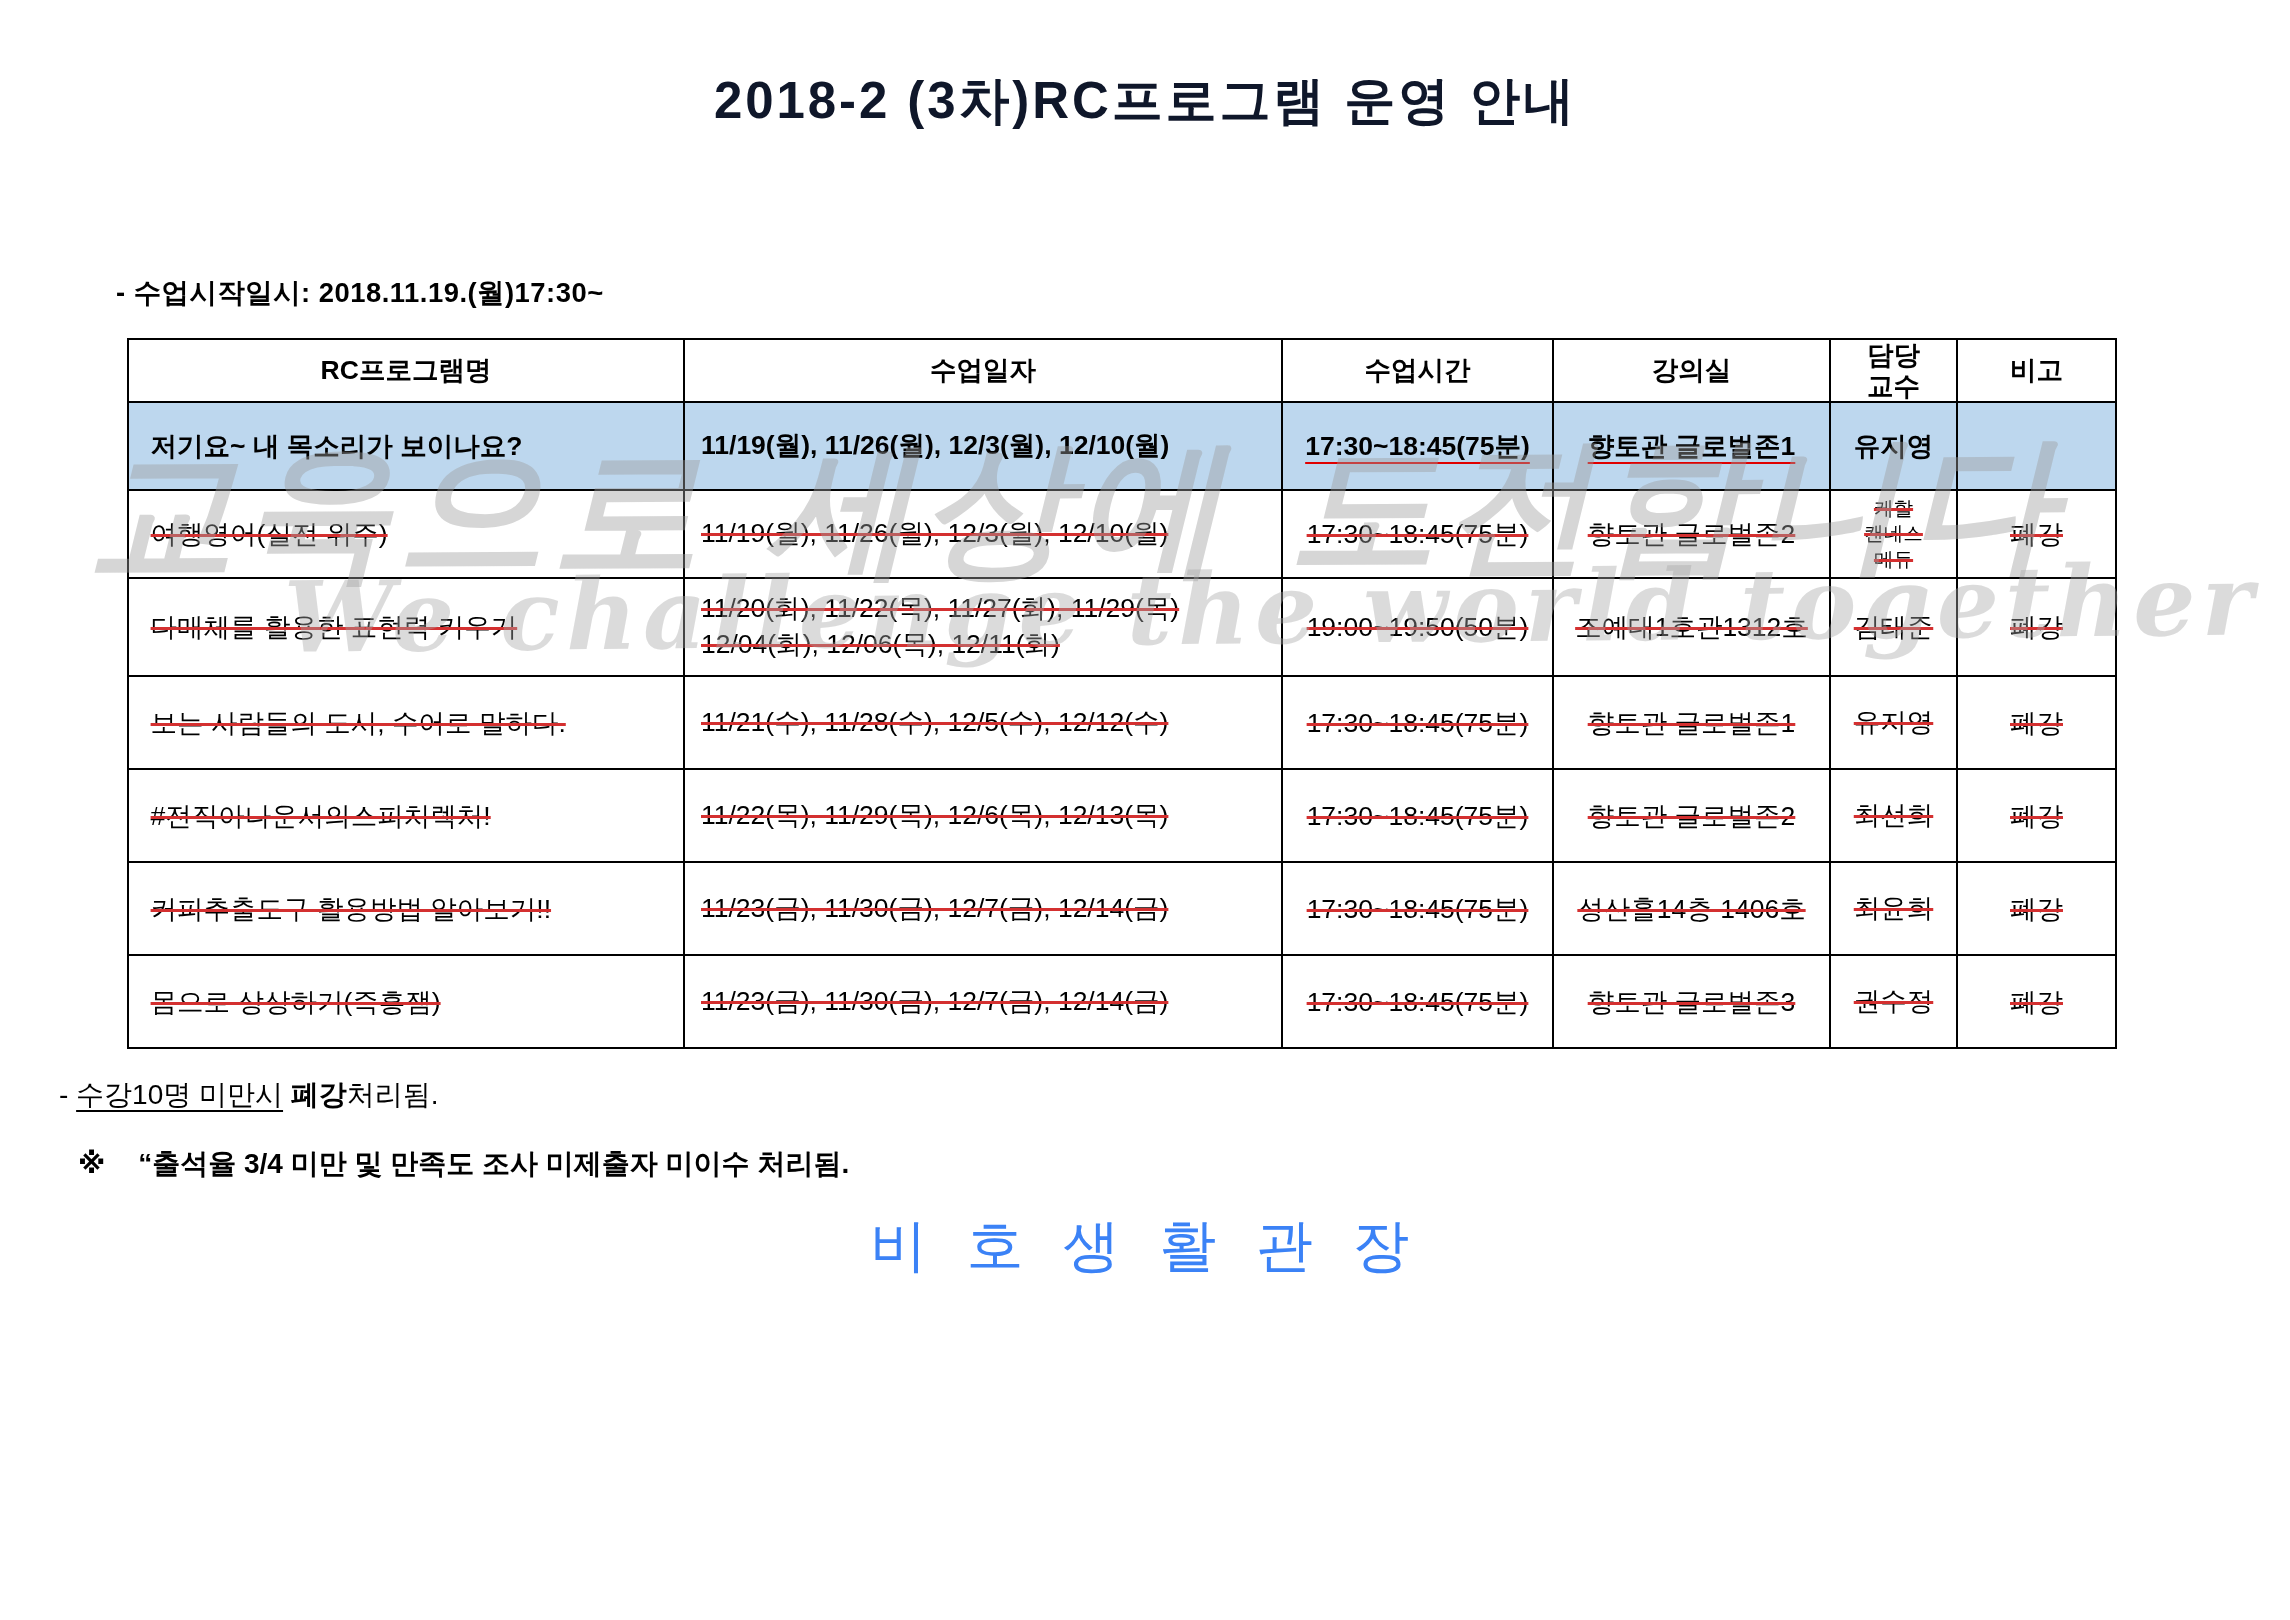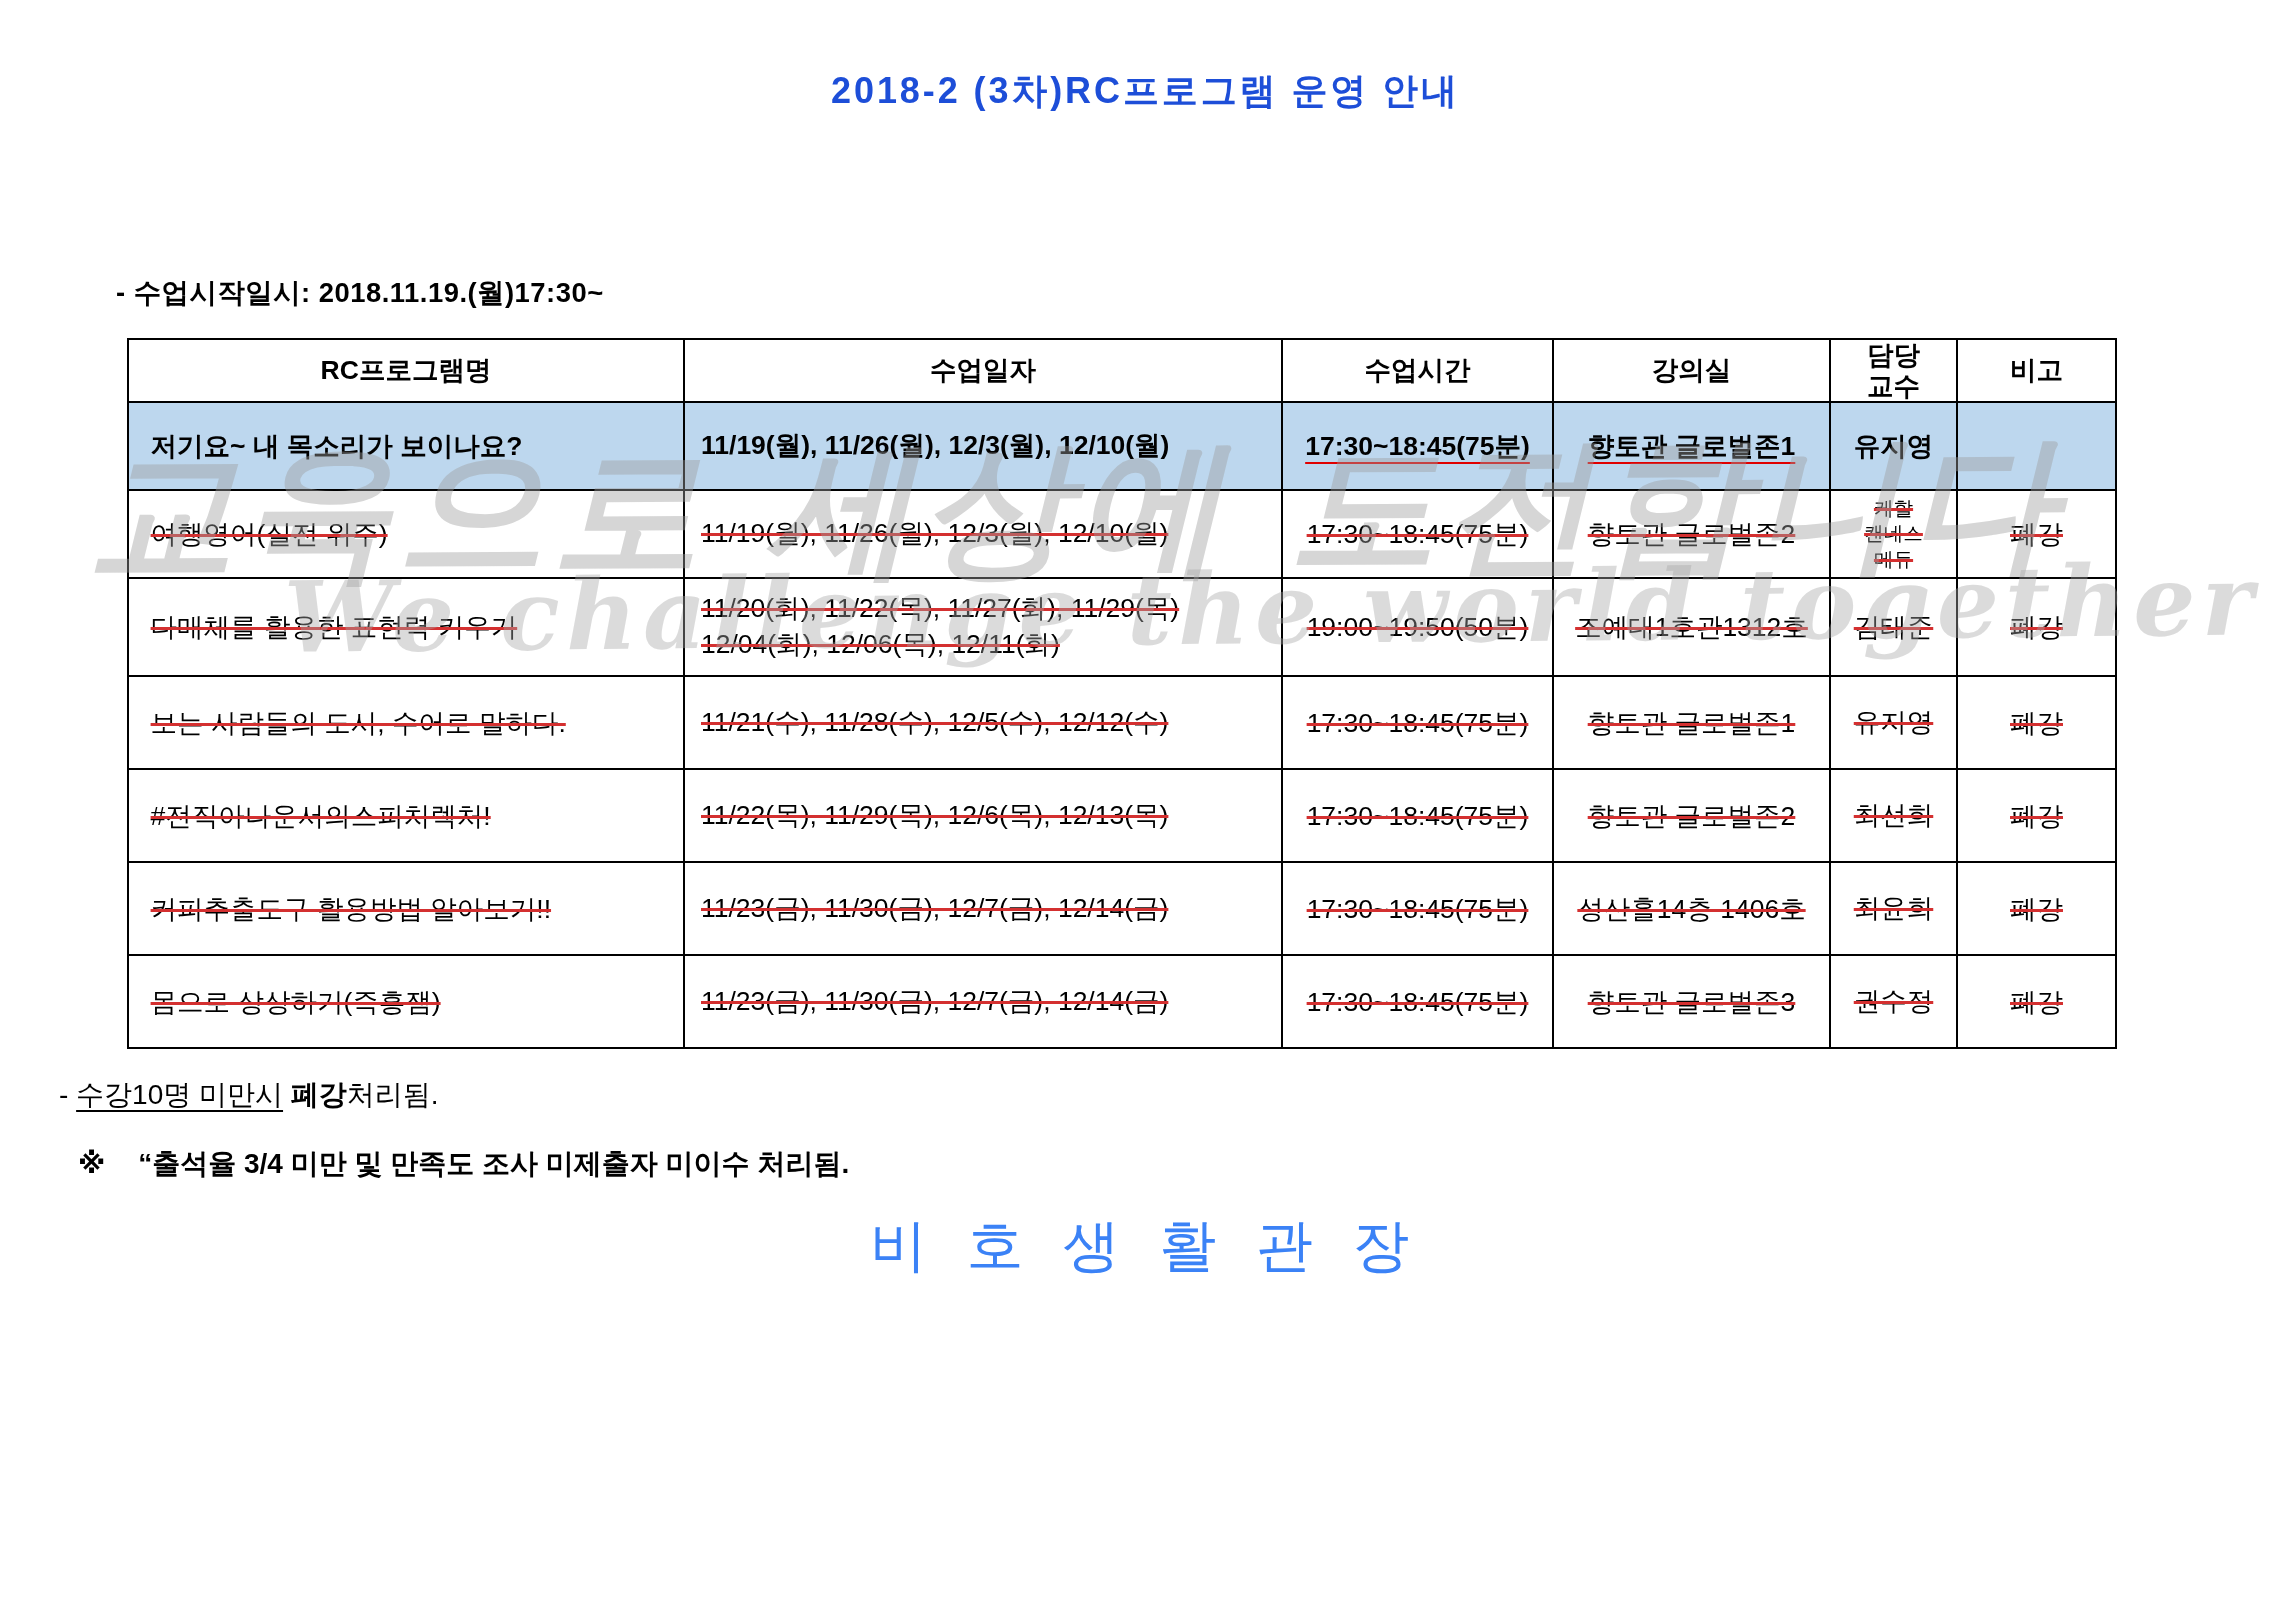--- a/index.html
+++ b/index.html
@@ -3,21 +3,21 @@
 <meta charset="utf-8">
 <style>
   * { margin:0; padding:0; box-sizing:border-box; }
   body { background:#ffffff; font-family:"Liberation Sans","DejaVu Sans",sans-serif; }
   .page {
     position:relative; width:2291px; height:1620px; background:#ffffff; overflow:hidden;
   }
 
   .doc-title {
     position:absolute; top:67px; left:0; width:100%;
-    text-align:center; font-size:36px; font-weight:700; letter-spacing:2.9px; color:#1d4ed8;
+    text-align:center; font-size:51px; font-weight:700; letter-spacing:2.9px; color:#0f172a;
   }
 
   .start-line {
     position:absolute; left:116px; top:275px;
     font-size:27.4px; font-weight:600; color:#000; letter-spacing:0.5px;
   }
 
   
   .watermark { position:absolute; left:0; top:0; width:100%; height:100%; pointer-events:none; z-index:3; }
   .wm-kr {

